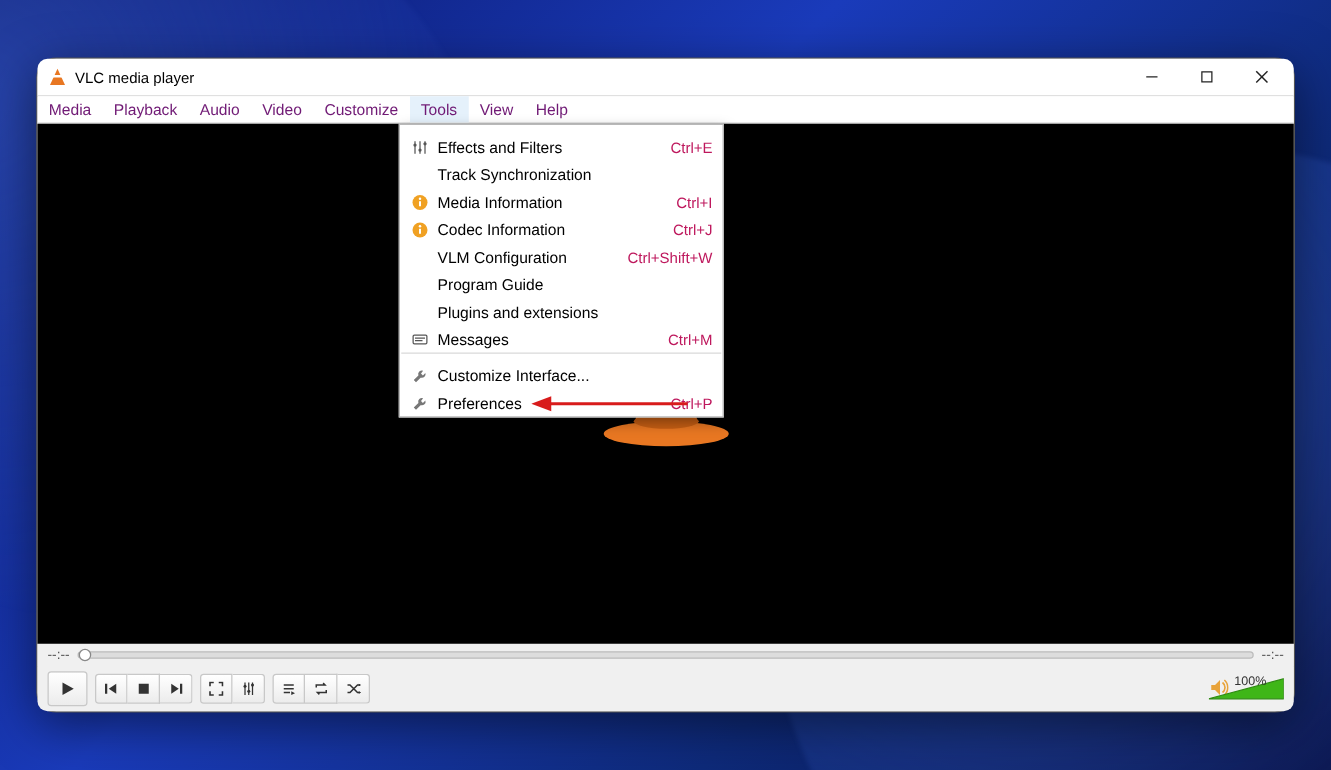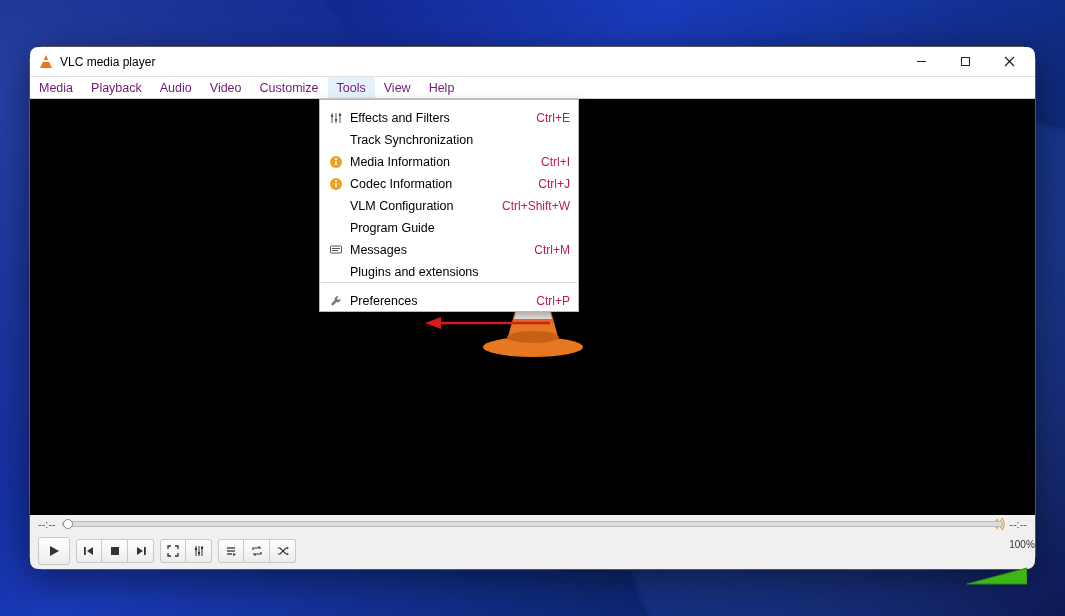--- a/index.html
+++ b/index.html
@@ -120,21 +120,21 @@
     display: flex; align-items: center; justify-content: center;
     color: #333; padding: 0 4px;
   }
   .ctrl-btn.play { width: 32px; height: 28px; }
   .ctrl-btn svg { width: 12px; height: 12px; }
   .ctrl-group { display: flex; gap: 0; }
   .ctrl-group .ctrl-btn { border-radius: 0; }
   .ctrl-group .ctrl-btn:first-child { border-top-left-radius: 3px; border-bottom-left-radius: 3px; }
   .ctrl-group .ctrl-btn:last-child { border-top-right-radius: 3px; border-bottom-right-radius: 3px; }
   .ctrl-group .ctrl-btn + .ctrl-btn { border-left: none; }
-  .vol-area { margin-left: auto; display: flex; align-items: center; gap: 4px; flex-direction: column; }
+  .vol-area { margin-left: auto; display: flex; align-items: center; gap: 4px; }
   .vol-label { font-size: 10px; color: #333; margin-bottom: 12px; margin-right: -50px; z-index: 2; }
   .vol-tri {
     width: 60px; height: 20px; position: relative;
   }
   .vol-tri svg { width: 60px; height: 20px; }
   .speaker svg { width: 16px; height: 16px; color: #e8a33a; }
 </style>
 </head>
 <body>
 
@@ -253,36 +253,45 @@
         <span class="dd-icon"></span>
         <span class="dd-label">VLM Configuration</span>
         <span class="dd-shortcut">Ctrl+Shift+W</span>
       </div>
       <div class="dd-row">
         <span class="dd-icon"></span>
         <span class="dd-label">Program Guide</span>
         <span class="dd-shortcut"></span>
       </div>
       <div class="dd-row">
+        <span class="dd-icon"></span>
+        <span class="dd-label">Plugins and extensions</span>
+        <span class="dd-shortcut"></span>
+      </div>
+      <div class="dd-row">
         <span class="dd-icon">
           <svg viewBox="0 0 14 14">
               <rect x="1.5" y="3" width="11" height="7" rx="1" fill="none" stroke="#555"></rect>
               <line x1="3" y1="5.5" x2="11" y2="5.5" stroke="#555"></line>
               <line x1="3" y1="7.5" x2="9" y2="7.5" stroke="#555"></line>
             </svg>
         </span>
         <span class="dd-label">Messages</span>
         <span class="dd-shortcut">Ctrl+M</span>
       </div>
-      <div class="dd-row">
-        <span class="dd-icon"></span>
-        <span class="dd-label">Plugins and extensions</span>
+      <div class="dd-sep"></div>
+      <div class="dd-row">
+        <span class="dd-icon">
+          <svg viewBox="0 0 14 14">
+              <path d="M9.5 2.5a3 3 0 0 0-3.8 3.8L2 10l1.8 1.8 3.7-3.7a3 3 0 0 0 3.8-3.8l-2 2-1.5-1.5z" fill="#777"></path>
+            </svg>
+        </span>
+        <span class="dd-label">Customize Interface...</span>
         <span class="dd-shortcut"></span>
       </div>
-      <div class="dd-sep"></div>
       <div class="dd-row">
         <span class="dd-icon">
           <svg viewBox="0 0 14 14">
               <path d="M9.5 2.5a3 3 0 0 0-3.8 3.8L2 10l1.8 1.8 3.7-3.7a3 3 0 0 0 3.8-3.8l-2 2-1.5-1.5z" fill="#777"></path>
             </svg>
         </span>
         <span class="dd-label">Preferences</span>
         <span class="dd-shortcut">Ctrl+P</span>
       </div>
     </div>

